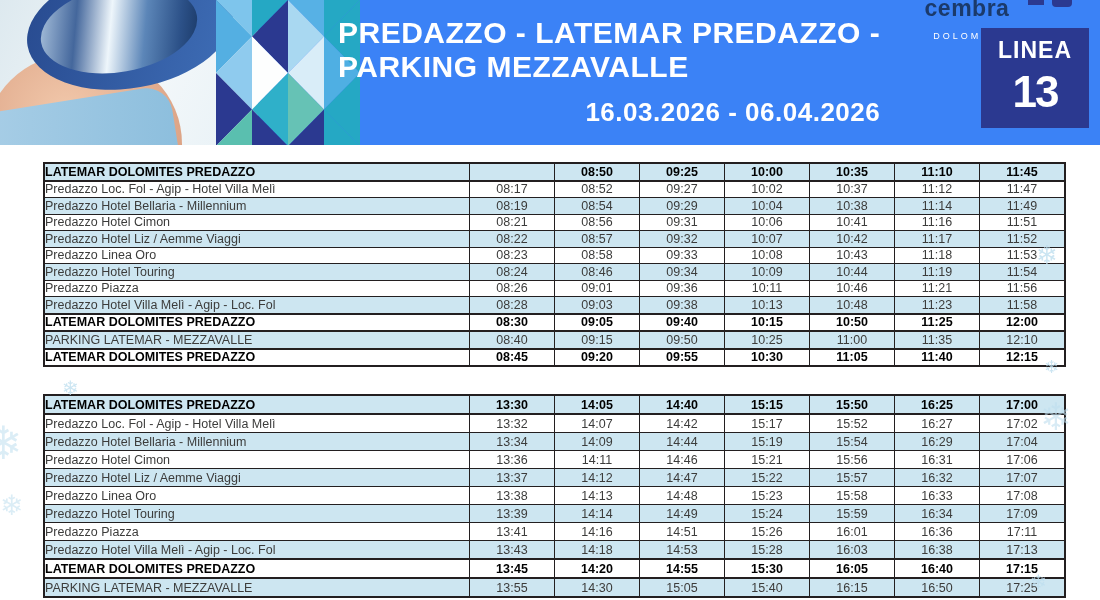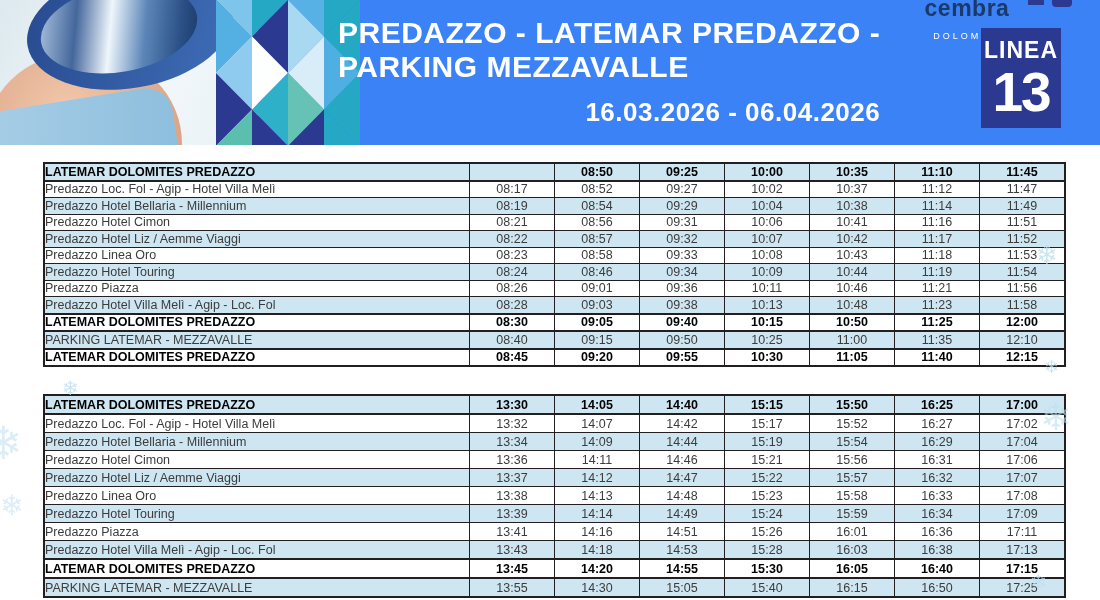--- a/index.html
+++ b/index.html
@@ -20,24 +20,24 @@
     background:radial-gradient(circle at 42% 32%,#f2c9ac,#dba183 72%);border-radius:46%;}
   .jacket{position:absolute;left:-28px;top:100px;width:205px;height:95px;
     background:linear-gradient(100deg,#aacfe7,#8cbedd);border-radius:26px;transform:rotate(-9deg);}
   .mosaic{position:absolute;left:216px;top:0;width:144px;height:146px;}
   .title-block{position:absolute;left:338px;top:16px;color:#ffffff;font-weight:700;}
   .title-line{font-size:30px;line-height:34px;letter-spacing:0.5px;white-space:nowrap;}
   .date-line{font-size:26px;margin-top:13px;letter-spacing:0.5px;text-align:right;}
   .logo{position:absolute;left:912px;top:-3px;width:110px;text-align:center;line-height:1;}
   .logo-brand{font-size:23px;font-weight:700;color:#1B3A6B;letter-spacing:0.5px;}
   .logo-sub{font-size:9px;color:#ffffff;letter-spacing:3px;margin-top:12px;}
-  .linea-badge{position:absolute;left:981px;top:28px;width:80px;height:100px;
+  .linea-badge{position:absolute;left:981px;top:28px;width:108px;height:100px;
     background:#2B3990;color:#ffffff;text-align:center;font-weight:700;}
   .linea-label{font-size:23px;margin-top:9px;letter-spacing:1px;}
-  .linea-number{font-size:55px;line-height:56px;letter-spacing:-2px;}
+  .linea-number{font-size:44px;line-height:56px;letter-spacing:-2px;}
   .cf1{position:absolute;left:1028px;top:0;width:16px;height:5px;background:#2B3990;}
   .cf2{position:absolute;left:1052px;top:0;width:20px;height:7px;background:#2B3990;border-radius:0 0 4px 4px;}
   
   .tbl-wrap{position:absolute;left:43px;}
   .tbl-wrap.t1{top:162px;}
   .tbl-wrap.t2{top:394px;}
   table{border-collapse:collapse;table-layout:fixed;width:1016px;border:2px solid #231F20;}
   td{border:1px solid #231F20;font-size:12.5px;color:#3C3C3B;padding:0;
      overflow:hidden;white-space:nowrap;}
   .t1 td{height:15.5px;}

